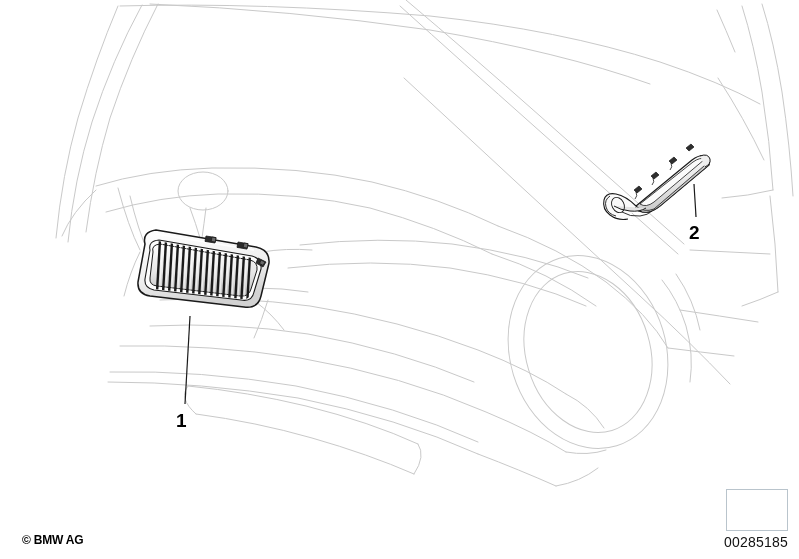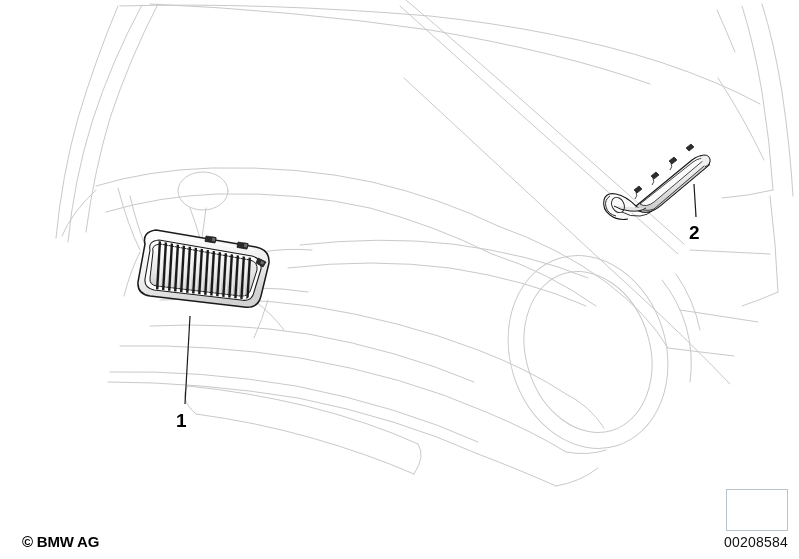--- a/index.html
+++ b/index.html
@@ -23,21 +23,21 @@
     top: 0;
     left: 0;
     width: 799px;
     height: 559px;
   }
   .copyright {
     position: absolute;
     left: 22px;
     top: 533px;
     font-family: "Liberation Sans", sans-serif;
-    font-size: 15px;
+    font-size: 12px;
     font-weight: bold;
     color: #000000;
     letter-spacing: -0.2px;
     white-space: nowrap;
   }
   .partnum {
     position: absolute;
     left: 716px;
     top: 534px;
     width: 80px;
@@ -306,19 +306,19 @@
       <path d="M36 33 L36 29 L52 17 L56 17 Z" fill="#000000"></path>
       <path d="M46 8 L56 17 L36 33 L36 29 L48 19 L42 13 Z" fill="#000000"></path>
     </g>
 
   </svg>
 
   <div class="logo-box"></div>
 
   <div class="copyright">© BMW AG</div>
 
-  <div class="partnum">00208584</div>
+  <div class="partnum">00285185</div>
 
   <div class="callout" id="callout-1">1</div>
 
   <div class="callout" id="callout-2">2</div>
 
 </div>
 
 </body></html>

